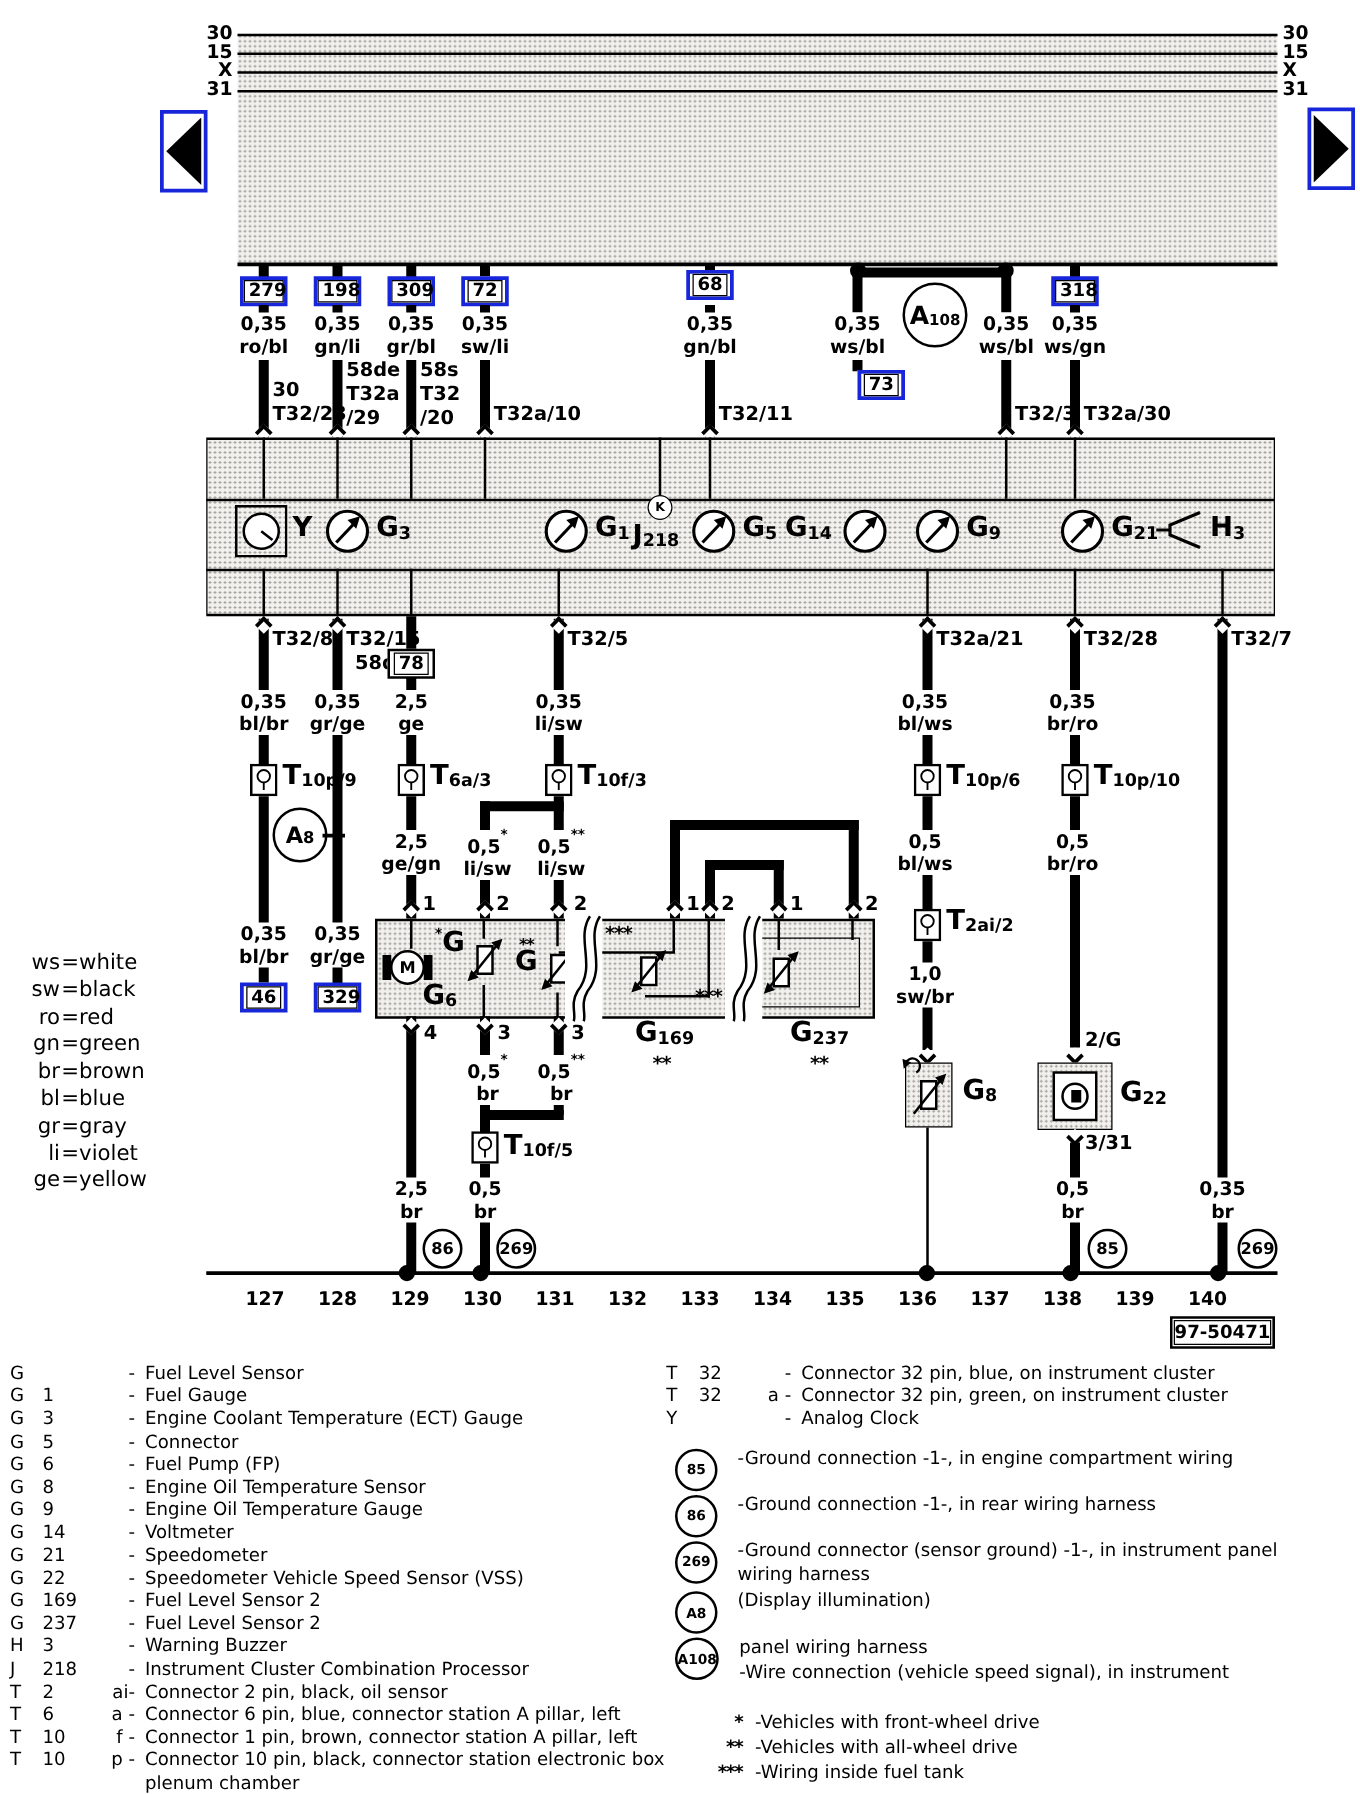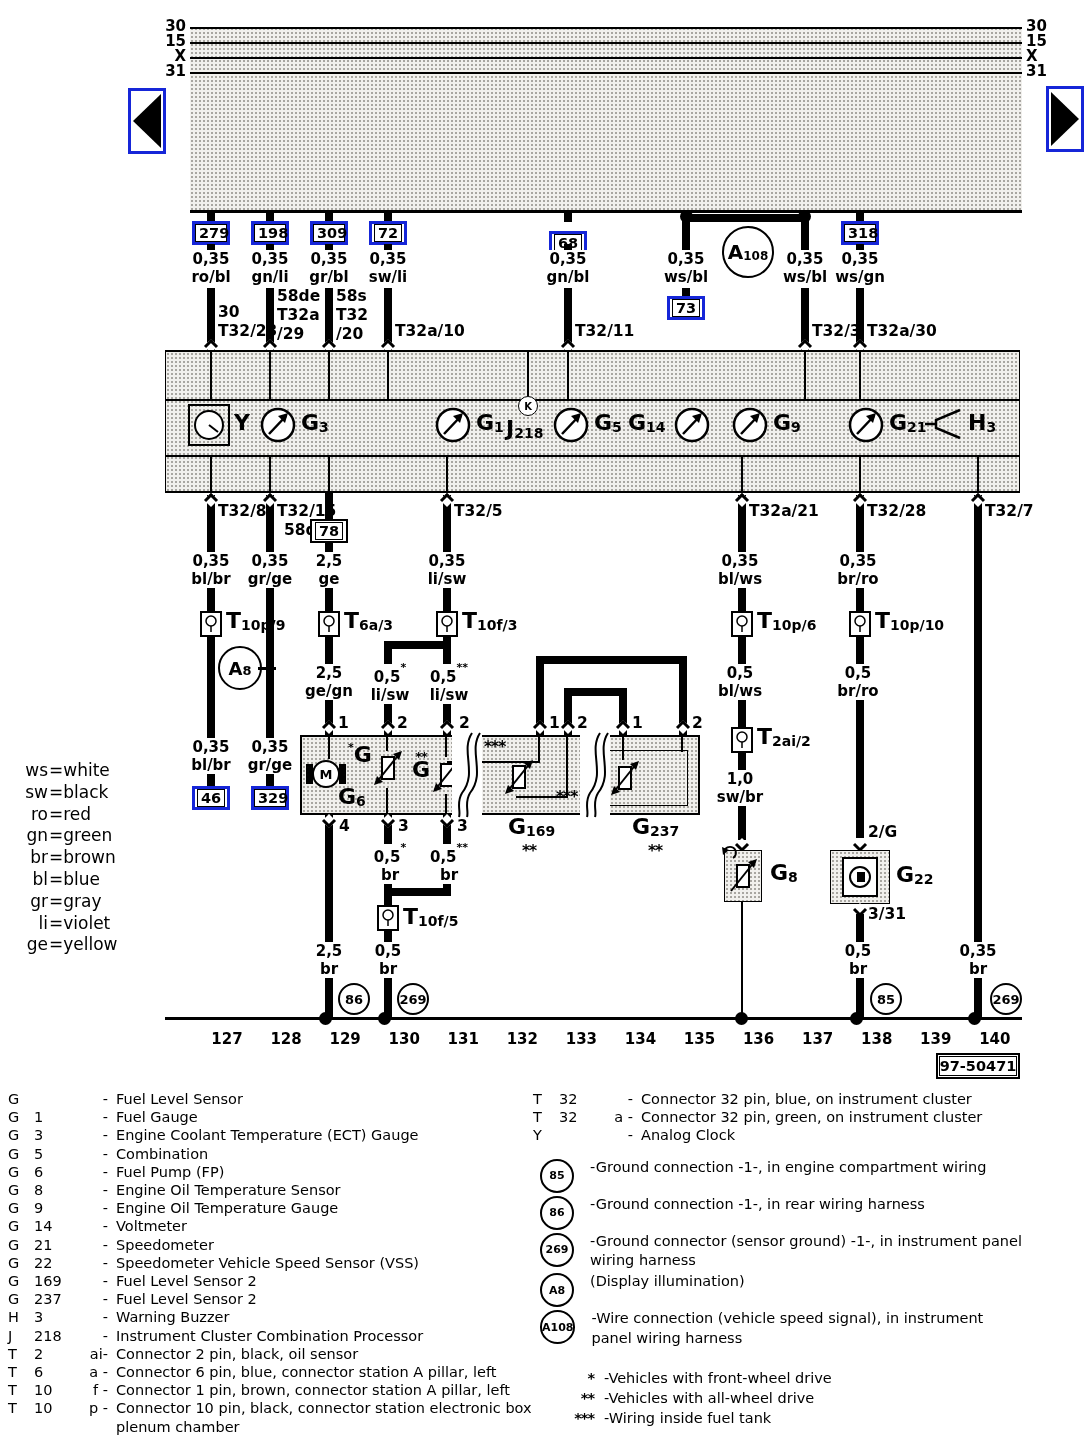--- a/index.html
+++ b/index.html
@@ -44,21 +44,21 @@
   .leg .lrow{display:grid;grid-template-columns:26px 44px 32px 1fr}
   .leg .lx{text-align:right;padding-right:2px}
   .leg .ld{padding-left:6px;white-space:nowrap}
   #gndleg{position:absolute;left:540px;top:1158px;font-size:14.5px;line-height:19.2px}
   #gndleg .grow{display:flex;gap:16px;margin-bottom:2px;align-items:flex-start}
   #gndleg .gcirc{flex:0 0 34px;height:34px;border:2px solid #000;border-radius:50%;display:flex;align-items:center;justify-content:center;font-weight:bold;font-size:11px;margin-top:1px}
   #gndleg .gtext div{white-space:nowrap}
   #starleg{position:absolute;left:558px;top:1368px;font-size:14.5px;line-height:20px}
   #starleg .srow{display:flex}
   #starleg .ssym{width:46px;text-align:right;padding-right:10px;font-weight:bold;letter-spacing:-1px}
-  #tracks{position:absolute;left:198px;top:1030px;width:826px;display:flex;justify-content:space-between}
+  #tracks{position:absolute;left:176px;top:1030px;width:826px;display:flex;justify-content:center}
   #tracks span{width:58px;text-align:center;font-weight:bold;font-size:15px}
   #plate{position:absolute;left:936px;top:1053px;width:84px;height:26px;border:2px solid #000;display:flex;align-items:center;justify-content:center;font-weight:bold;font-size:14.5px;box-shadow:0 0 0 1px #fff inset,0 0 0 2px #000 inset}
 </style>
 </head>
 <body>
 
 <div id="canvas">
 
   <div class="abs stip" style="left:190px;top:27px;width:832px;height:186px;border-bottom:3px solid #000"></div>
   <div class="th" style="left:190px;top:27px;width:832px"></div>
@@ -139,21 +139,21 @@
   <div class="wv" style="left:384px;top:244px;height:9px"></div>
   <div class="wlbl" style="left:388px;top:250px">
       <div>0,35</div>
       <div>sw/li</div>
     </div>
   <div class="wv" style="left:384px;top:288px;height:62px"></div>
   <div class="tlbl" style="left:395px;top:322px">T32a/10</div>
   <div class="chev" style="left:383px;top:341px"></div>
 
   <div class="wv" style="left:564px;top:212px;height:10px"></div>
-  <div class="bbx" style="left:549px;top:231px">
+  <div class="bbx" style="left:549px;top:216px">
       <span class="inner">68</span>
     </div>
   <div class="wv" style="left:564px;top:244px;height:9px"></div>
   <div class="wlbl" style="left:568px;top:250px">
       <div>0,35</div>
       <div>gn/bl</div>
     </div>
   <div class="wv" style="left:564px;top:288px;height:62px"></div>
   <div class="tlbl" style="left:575px;top:322px">T32/11</div>
   <div class="chev" style="left:563px;top:341px"></div>
@@ -164,21 +164,21 @@
   <div class="acirc" style="left:722px;top:226px;width:52px;height:52px">
       <span style="font-size:20px">A</span>
       <span style="font-size:12px;margin-top:8px">108</span>
     </div>
   <div class="wv" style="left:682px;top:220px;height:30px"></div>
   <div class="wlbl" style="left:686px;top:250px">
       <div>0,35</div>
       <div>ws/bl</div>
     </div>
   <div class="wv" style="left:682px;top:288px;height:9px"></div>
-  <div class="bbx" style="left:667px;top:296px">
+  <div class="bbx" style="left:686px;top:296px">
       <span class="inner">73</span>
     </div>
   <div class="wv" style="left:801px;top:220px;height:30px"></div>
   <div class="wlbl" style="left:805px;top:250px">
       <div>0,35</div>
       <div>ws/bl</div>
     </div>
   <div class="wv" style="left:801px;top:288px;height:62px"></div>
   <div class="tlbl" style="left:812px;top:322px">T32/3</div>
   <div class="chev" style="left:800px;top:341px"></div>
@@ -688,21 +688,21 @@
       <span class="ld">
           <div>Engine Coolant Temperature (ECT) Gauge</div>
           <div></div>
         </span>
     </div>
       <div class="lrow">
       <span>G</span>
       <span>5</span>
       <span class="lx">-</span>
       <span class="ld">
-          <div>Combination</div>
+          <div>Connector</div>
           <div></div>
         </span>
     </div>
       <div class="lrow">
       <span>G</span>
       <span>6</span>
       <span class="lx">-</span>
       <span class="ld">
           <div>Fuel Pump (FP)</div>
           <div></div>
@@ -882,22 +882,22 @@
     </div>
       <div class="grow">
       <div class="gcirc">A8</div>
       <div class="gtext">
           <div>(Display illumination)</div>
         </div>
     </div>
       <div class="grow">
       <div class="gcirc">A108</div>
       <div class="gtext">
+          <div>panel wiring harness</div>
           <div>-Wire connection (vehicle speed signal), in instrument</div>
-          <div>panel wiring harness</div>
         </div>
     </div>
     </div>
 
   <div id="starleg">
 
   <div class="srow">
       <span class="ssym">*</span>
       <span>-Vehicles with front-wheel drive</span>
     </div>

